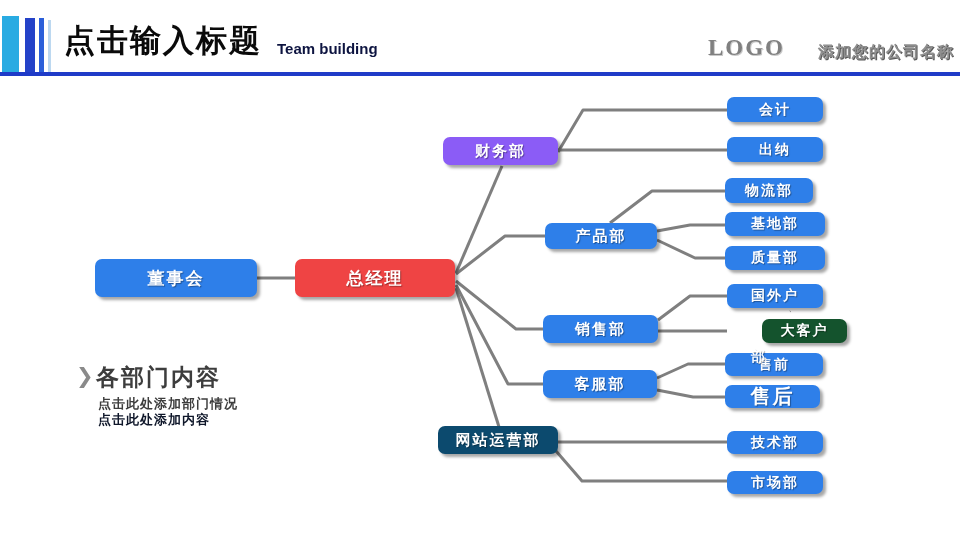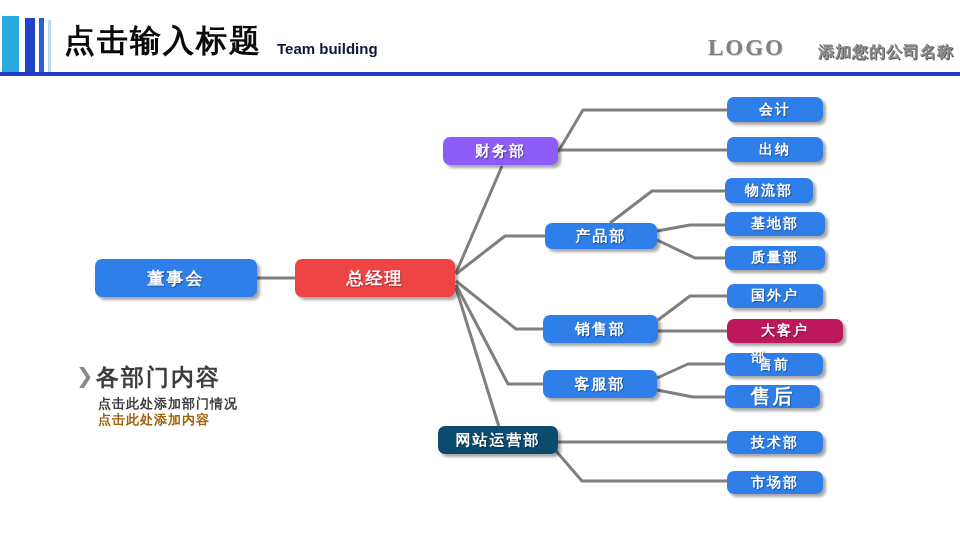--- a/index.html
+++ b/index.html
@@ -57,21 +57,21 @@
 
   <div id="hdr-title" style="color: rgb(10, 10, 10);">点击输入标题</div>
   <div id="hdr-subtitle" style="color: rgb(13, 20, 64);">Team building</div>
   <div id="hdr-logo" style="color: rgb(128, 128, 128);">LOGO</div>
   <div id="hdr-company" style="color: rgb(143, 143, 143);">添加您的公司名称</div>
   <div id="hdr-rule" style="background: rgb(31, 59, 200);"></div>
 
   <div id="note-chevron" style="color: rgb(138, 138, 138);">❯</div>
   <div id="note-heading" style="color: rgb(61, 61, 61);">各部门内容</div>
   <div id="note-line1" class="note-line" style="color: rgb(61, 61, 61);">点击此处添加部门情况</div>
-  <div id="note-line2" class="note-line" style="color: #a16207;">点击此处添加内容</div>
+  <div id="note-line2" class="note-line" style="color: #0f172a;">点击此处添加内容</div>
 
   <svg id="connector-svg" viewBox="0 0 960 540">
       <polyline points="257,278 295,278" fill="none" stroke="#7F7F7F" stroke-width="3" stroke-linejoin="round"></polyline>
       <polyline points="456,273 502,166" fill="none" stroke="#7F7F7F" stroke-width="3" stroke-linejoin="round"></polyline>
       <polyline points="456,274 505,236 545,236" fill="none" stroke="#7F7F7F" stroke-width="3" stroke-linejoin="round"></polyline>
       <polyline points="456,281 516,329 543,329" fill="none" stroke="#7F7F7F" stroke-width="3" stroke-linejoin="round"></polyline>
       <polyline points="456,285 508,384 543,384" fill="none" stroke="#7F7F7F" stroke-width="3" stroke-linejoin="round"></polyline>
       <polyline points="456,288 499,427" fill="none" stroke="#7F7F7F" stroke-width="3" stroke-linejoin="round"></polyline>
       <polyline points="558,152 583,110 727,110" fill="none" stroke="#7F7F7F" stroke-width="3" stroke-linejoin="round"></polyline>
       <polyline points="558,150 727,150" fill="none" stroke="#7F7F7F" stroke-width="3" stroke-linejoin="round"></polyline>
@@ -113,21 +113,21 @@
       </div>
       <div class="node" style="left: 725px; top: 246px; width: 100px; height: 24px; font-size: 14px; background: rgb(46, 127, 233);">
         <span>质量部</span>
       </div>
       <div class="node" style="left: 543px; top: 315px; width: 115px; height: 28px; font-size: 15px; background: rgb(46, 127, 233); justify-content: center;">
         <span>销售部</span>
       </div>
       <div class="node" style="left: 727px; top: 284px; width: 96px; height: 24px; font-size: 14px; background: rgb(46, 127, 233);">
         <span>国外户</span>
       </div>
-      <div class="node" style="left: 727px; top: 319px; width: 116px; height: 24px; font-size: 14px; background: #be185d;">
+      <div class="node" style="left: 762px; top: 319px; width: 85px; height: 24px; font-size: 14px; background: #14532d;">
         <span>大客户</span>
       </div>
       <div class="node" style="left: 543px; top: 370px; width: 114px; height: 28px; font-size: 15px; background: rgb(46, 127, 233);">
         <span>客服部</span>
       </div>
       <div class="node" style="left: 725px; top: 353px; width: 98px; height: 23px; font-size: 14px; background: rgb(46, 127, 233);">
         <span>售前</span>
         <span class="overlay">部</span>
       </div>
       <div class="node" style="left: 725px; top: 385px; width: 95px; height: 23px; font-size: 20px; background: rgb(46, 127, 233);">

